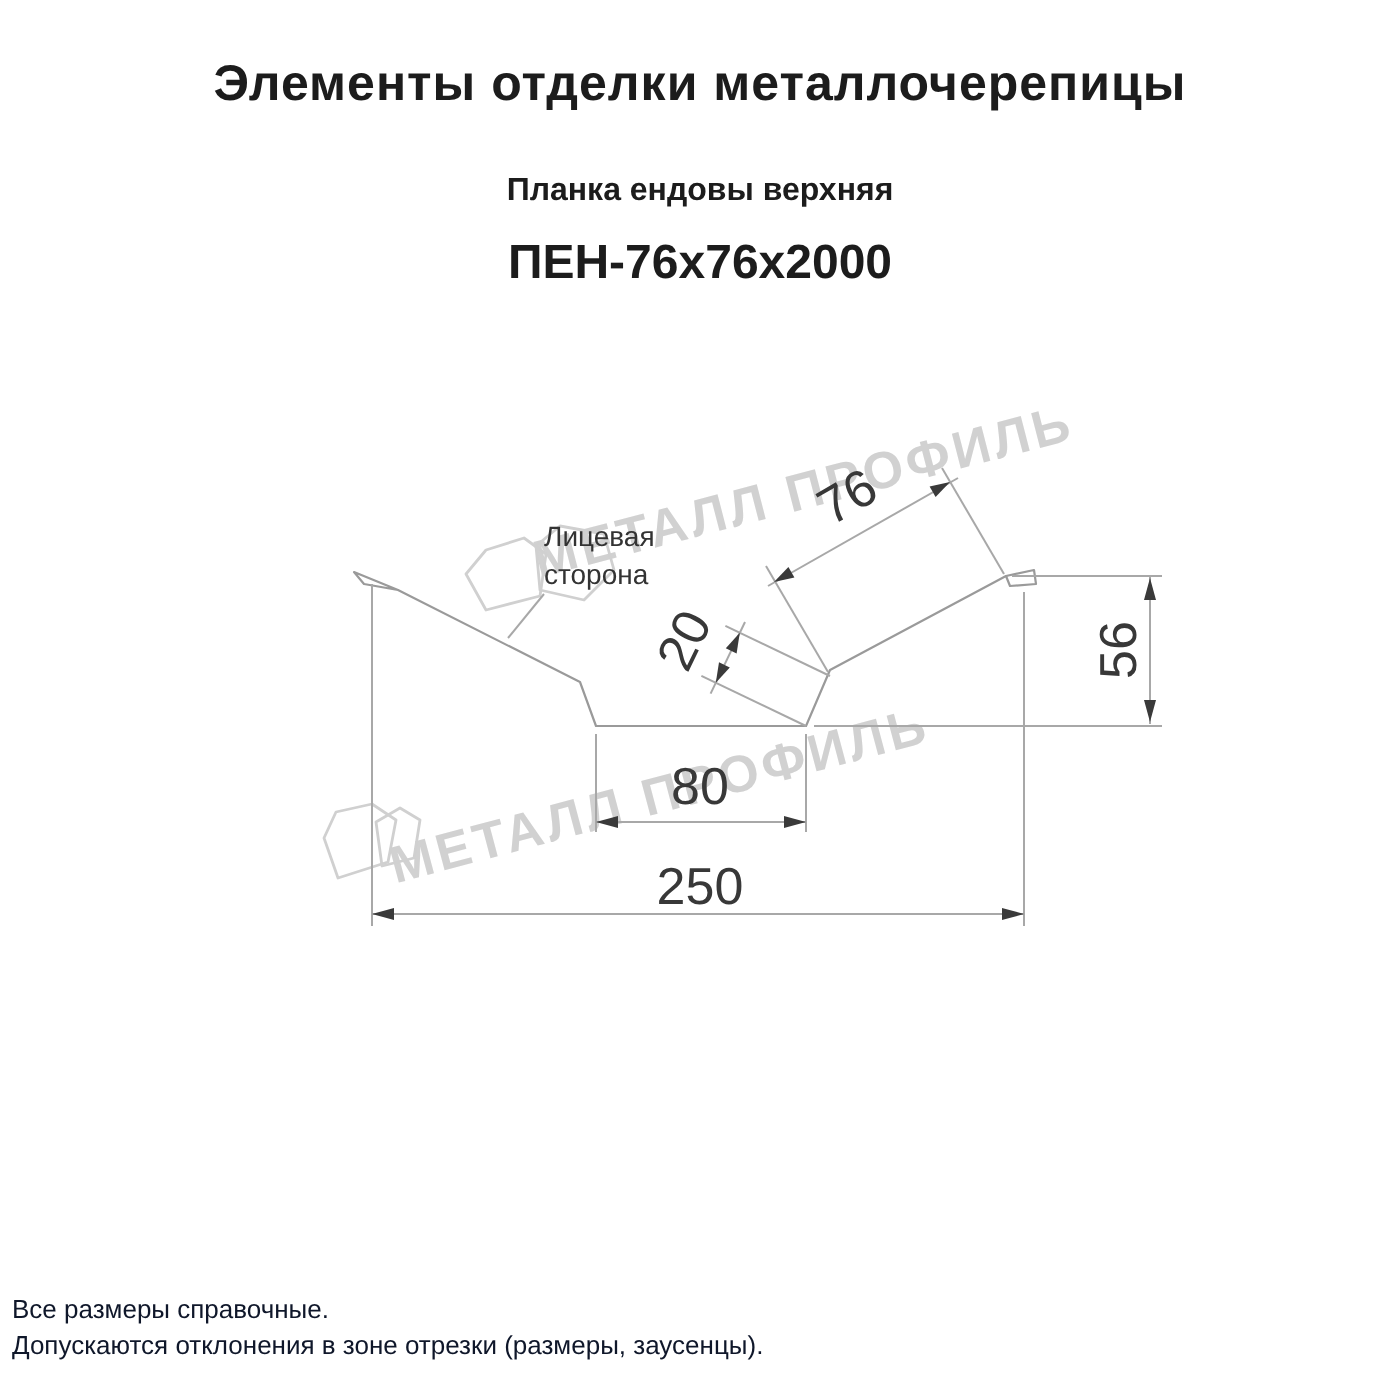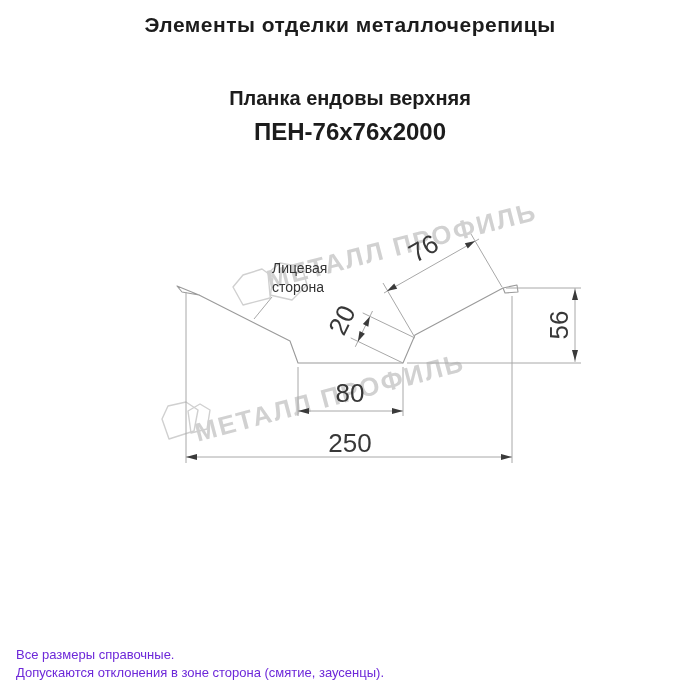--- a/index.html
+++ b/index.html
@@ -3,32 +3,32 @@
 <meta charset="utf-8">
 <style>
   html,body{margin:0;padding:0;}
   body{
     width:700px;height:700px;background:#ffffff;
     font-family:"Liberation Sans","DejaVu Sans",sans-serif;
     position:relative;overflow:hidden;
   }
   .page{position:absolute;inset:0;}
   .hdr{position:absolute;left:0;width:700px;text-align:center;color:#1c1c1c;font-weight:bold;}
-  .title{top:13px;font-size:21px;letter-spacing:.5px;}
-  .subtitle{top:87px;font-size:20px;}
+  .title{top:28px;font-size:25px;letter-spacing:.5px;}
+  .subtitle{top:87px;font-size:16px;}
   .pcode{top:118px;font-size:24px;}
   svg{position:absolute;left:0;top:0;}
   .outline{fill:none;stroke:#9a9a9a;stroke-width:1.1;stroke-linejoin:round;}
   .dimline{stroke:#a8a8a8;stroke-width:1;fill:none;}
   .arrow{fill:#3a3a3a;stroke:none;}
   .dimtxt{fill:#383838;font-size:26px;font-family:"Liberation Sans","DejaVu Sans",sans-serif;}
   .lbl{fill:#333;font-size:14px;}
   .wm{fill:#c6c6c6;opacity:.8;font-weight:bold;font-size:26px;letter-spacing:2px;}
   .logo{fill:none;stroke:#d0d0d0;stroke-width:1.4;stroke-linejoin:round;}
-  .footer{position:absolute;left:16px;color:#6d28d9;font-size:13px;line-height:18px;}
+  .footer{position:absolute;left:6px;color:#0f172a;font-size:13px;line-height:18px;}
   .f1{top:646px;}
   .f2{top:664px;}
 </style>
 </head>
 <body>
 
 <div class="page">
 
   <div class="hdr title">Элементы отделки металлочерепицы</div>
   <div class="hdr subtitle">Планка ендовы верхняя</div>
@@ -104,14 +104,14 @@
       <line class="dimline" x1="186" y1="292" x2="186" y2="463"></line>
       <line class="dimline" x1="512" y1="296" x2="512" y2="463"></line>
       <line class="dimline" x1="186" y1="457" x2="512" y2="457"></line>
       <polygon class="arrow" points="186,457 197,454 197,460"></polygon>
       <polygon class="arrow" points="512,457 501,454 501,460"></polygon>
       <text class="dimtxt" text-anchor="middle" x="350" y="452">250</text>
     </g>
   </svg>
 
   <div class="footer f1">Все размеры справочные.</div>
-  <div class="footer f2">Допускаются отклонения в зоне сторона (смятие, заусенцы).</div>
+  <div class="footer f2">Допускаются отклонения в зоне отрезки (размеры, заусенцы).</div>
 </div>
 
 </body></html>

